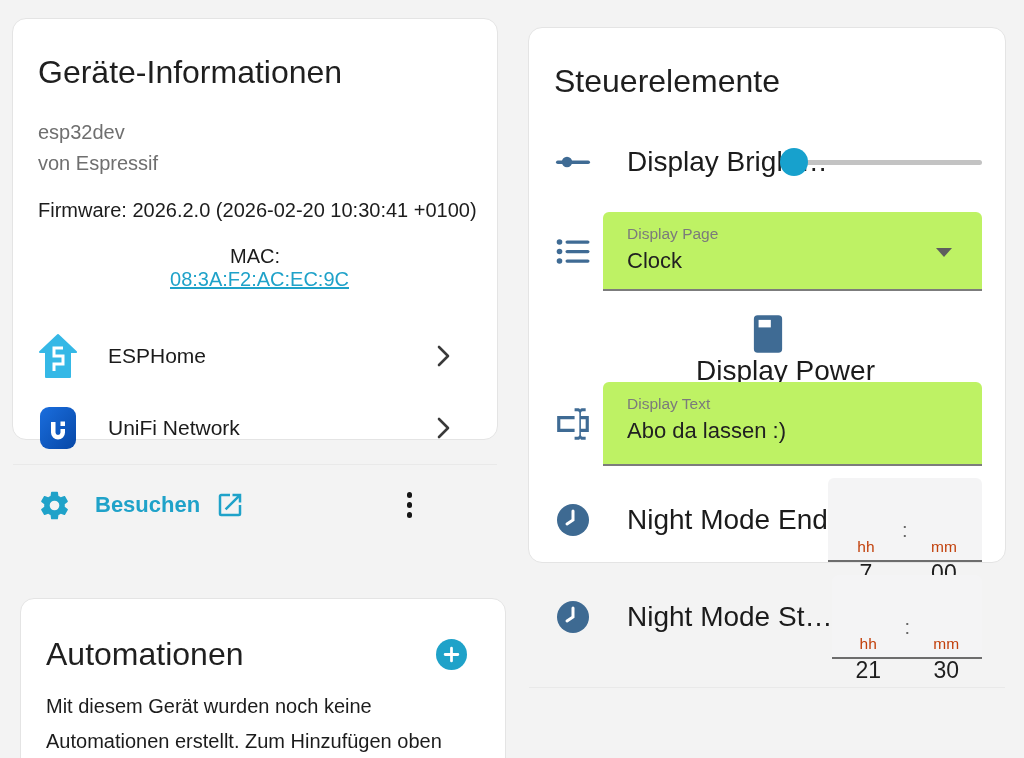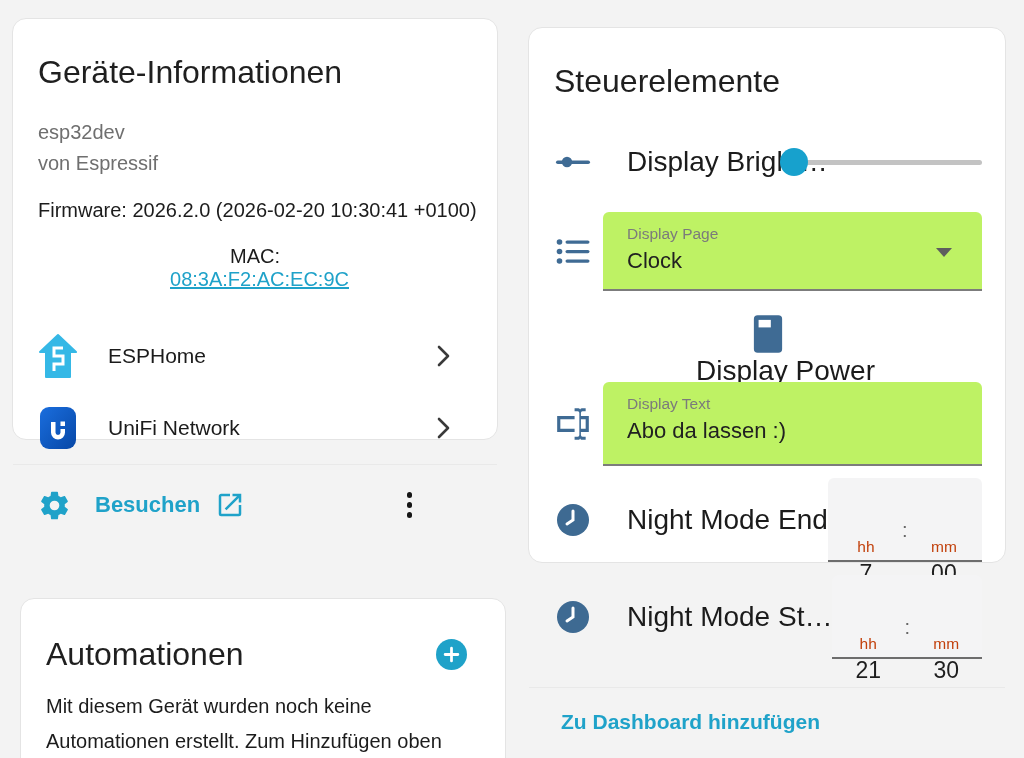--- a/index.html
+++ b/index.html
@@ -299,16 +299,13 @@
         <div class="time-col">
           <div class="time-unit">mm</div>
           <div class="time-value">30</div>
         </div>
       </div>
     </div>
 
   </div>
 
   <div class="ctl-divider"></div>
-  <div class="dash-link-row">
-    <a class="dash-link">Zu Dashboard hinzufügen</a>
-  </div>
 </section>
 
 </body></html>

